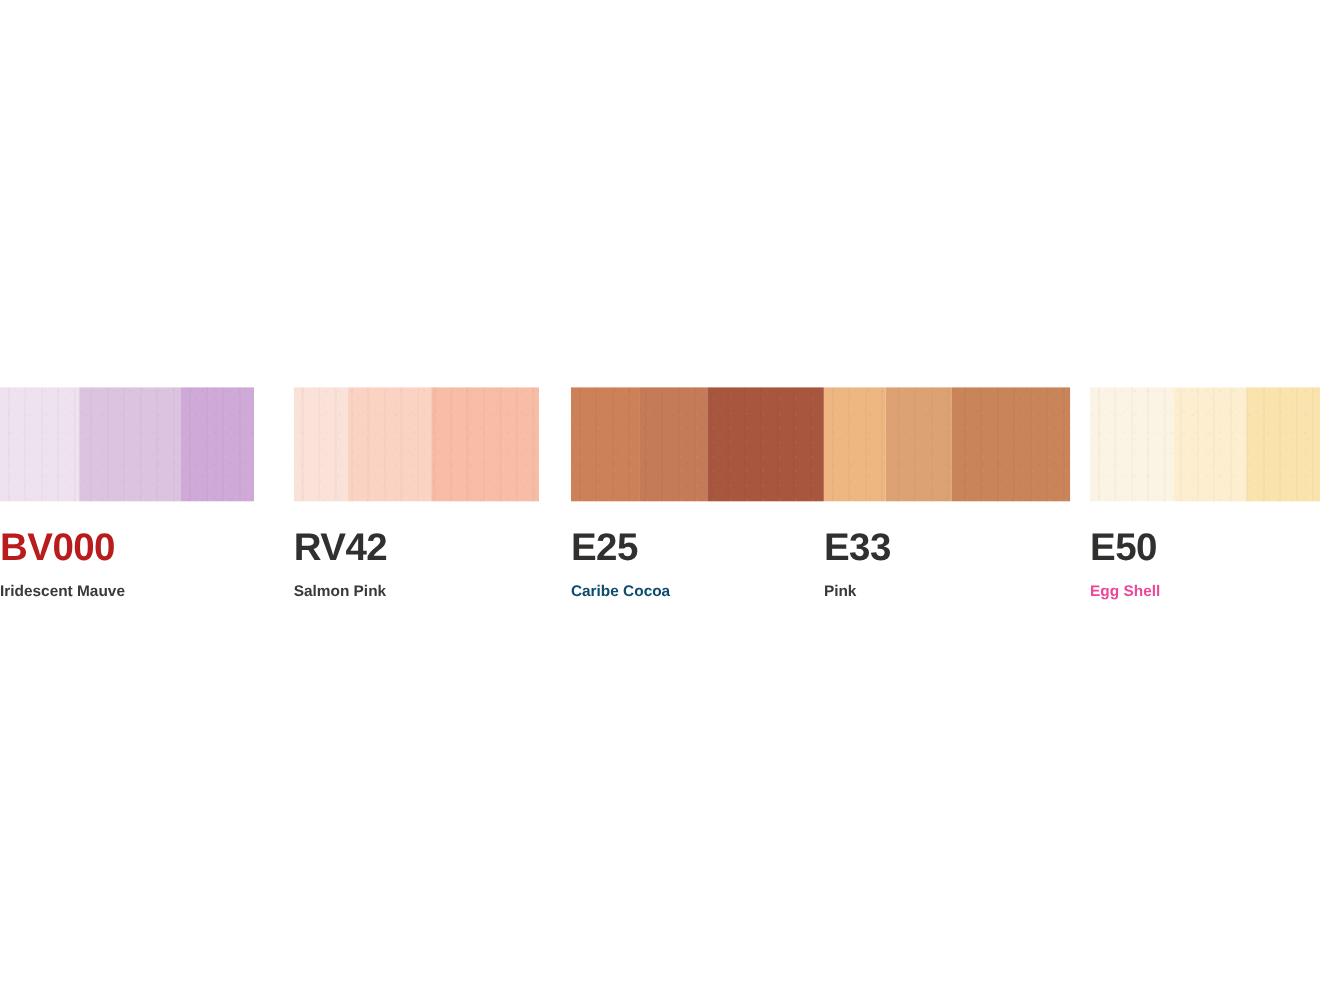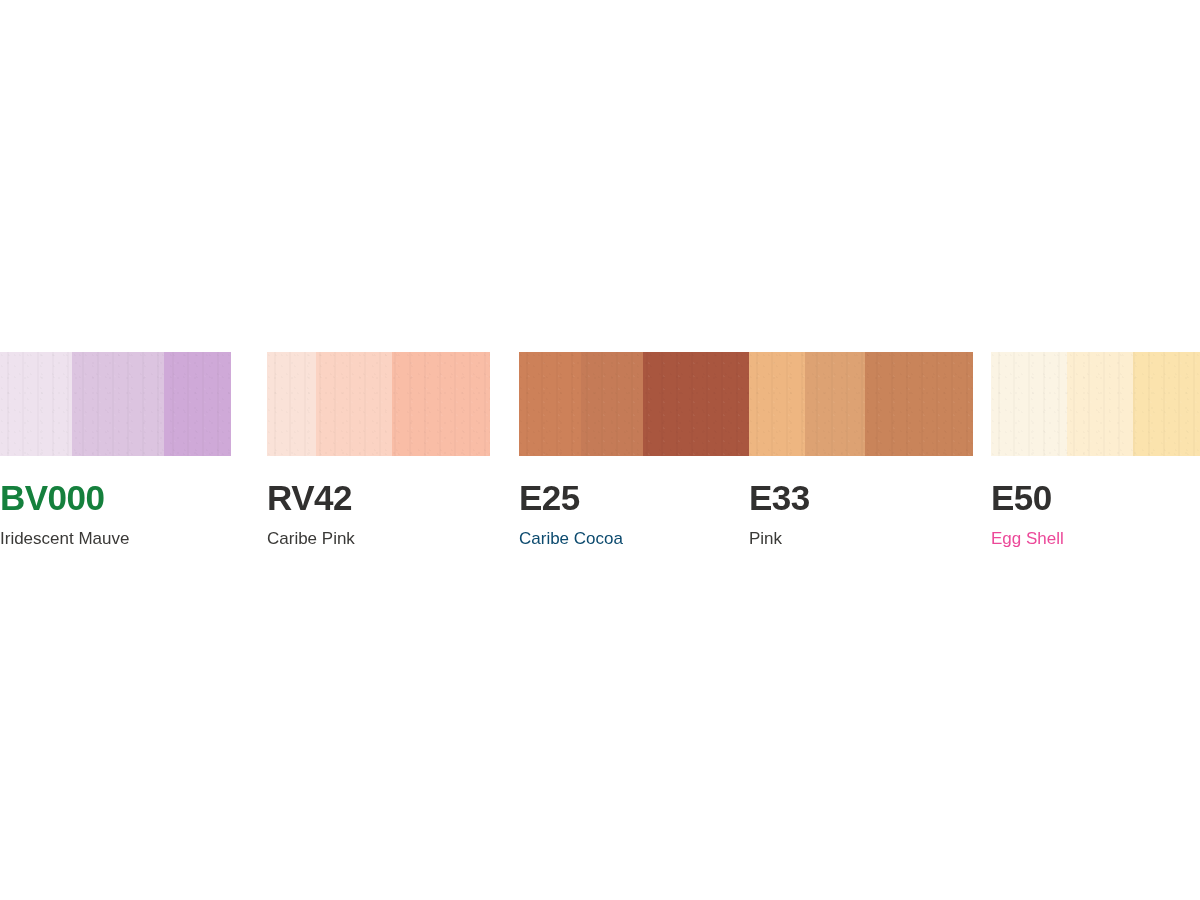--- a/index.html
+++ b/index.html
@@ -90,57 +90,57 @@
     font-size: 35px;
     font-weight: bold;
     color: #31302f;
     letter-spacing: -0.5px;
     line-height: 1;
     margin-top: 24px;
     white-space: nowrap;
   }
 
   .label-name {
-    font-size: 17px;
-    font-weight: normal;
+    font-size: 14px;
+    font-weight: bold;
     color: #3a3937;
     line-height: 1;
     margin-top: 15px;
     white-space: nowrap;
   }
 </style>
 </head>
 <body style="background: rgb(255, 255, 255);">
 
 <div id="swatch-board">
     <div class="swatch-card" style="width: 231px; margin-left: 0px;">
       <div class="swatch-chip">
         <div class="band-row">
           <div class="band" style="width: 31%; background: rgb(238, 226, 238);"></div>
           <div class="band" style="width: 40%; background: rgb(220, 196, 224);"></div>
           <div class="band" style="width: 29%; background: rgb(207, 169, 216);"></div>
         </div>
         <div class="streaks"></div>
         <div class="grain"></div>
       </div>
-      <div class="label-code" style="color: #15803d;">BV000</div>
+      <div class="label-code" style="color: #b91c1c;">BV000</div>
       <div class="label-name" style="color: rgb(58, 57, 55);">Iridescent Mauve</div>
     </div>
     <div class="swatch-card" style="width: 223px; margin-left: 36px;">
       <div class="swatch-chip">
         <div class="band-row">
           <div class="band" style="width: 22%; background: rgb(250, 226, 216);"></div>
           <div class="band" style="width: 34%; background: rgb(251, 211, 195);"></div>
           <div class="band" style="width: 44%; background: rgb(249, 189, 166);"></div>
         </div>
         <div class="streaks"></div>
         <div class="grain"></div>
       </div>
       <div class="label-code" style="color: rgb(49, 48, 47);">RV42</div>
-      <div class="label-name" style="color: rgb(58, 57, 55);">Caribe Pink</div>
+      <div class="label-name" style="color: rgb(58, 57, 55);">Salmon Pink</div>
     </div>
     <div class="swatch-card" style="width: 230px; margin-left: 29px;">
       <div class="swatch-chip">
         <div class="band-row">
           <div class="band" style="width: 27%; background: rgb(205, 129, 89);"></div>
           <div class="band" style="width: 27%; background: rgb(197, 123, 87);"></div>
           <div class="band" style="width: 46%; background: rgb(169, 86, 63);"></div>
         </div>
         <div class="streaks"></div>
         <div class="grain"></div>

